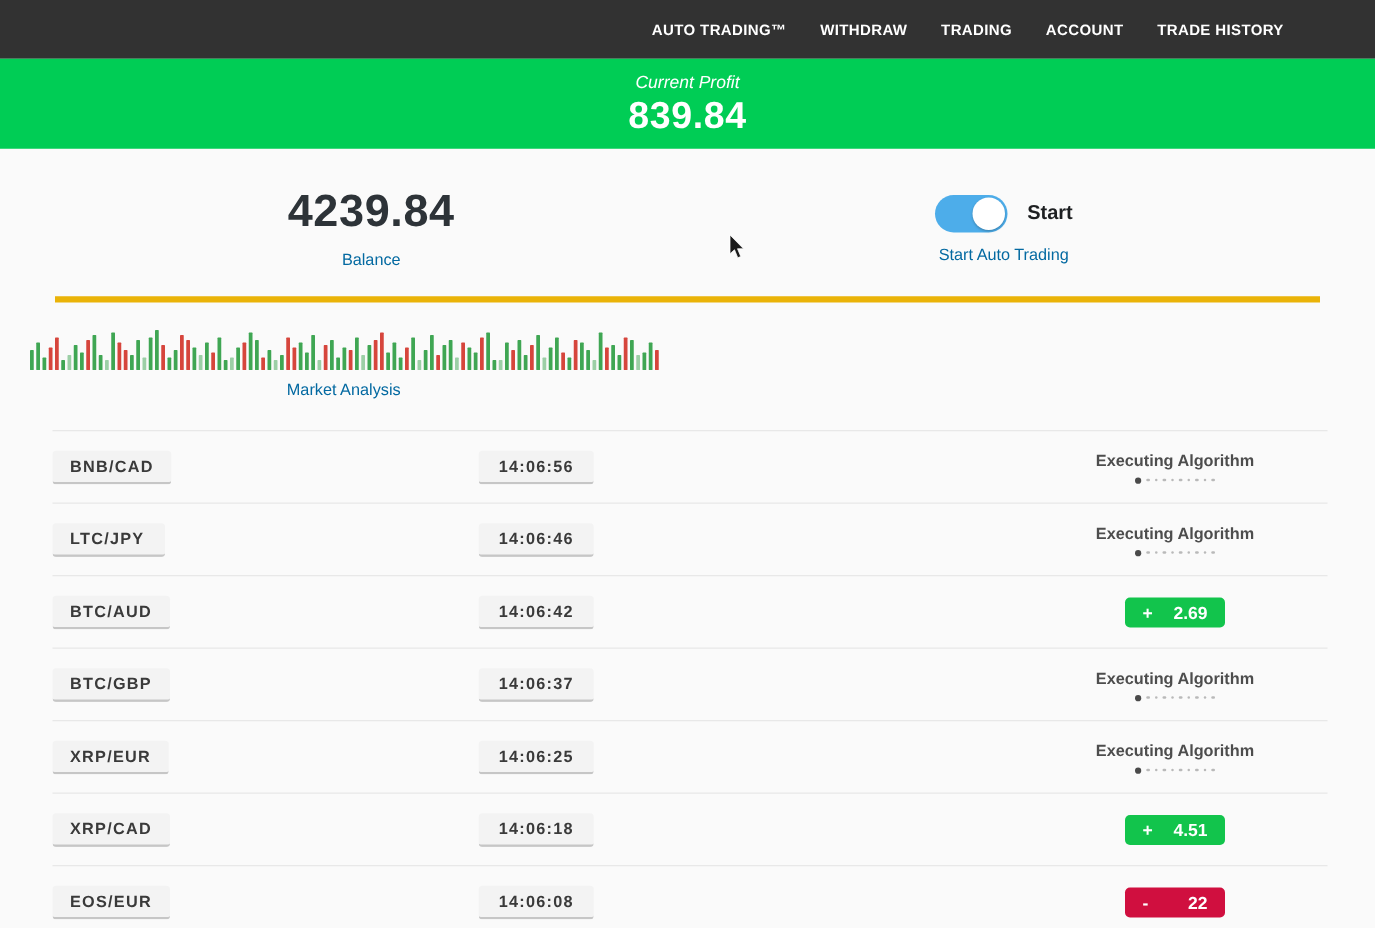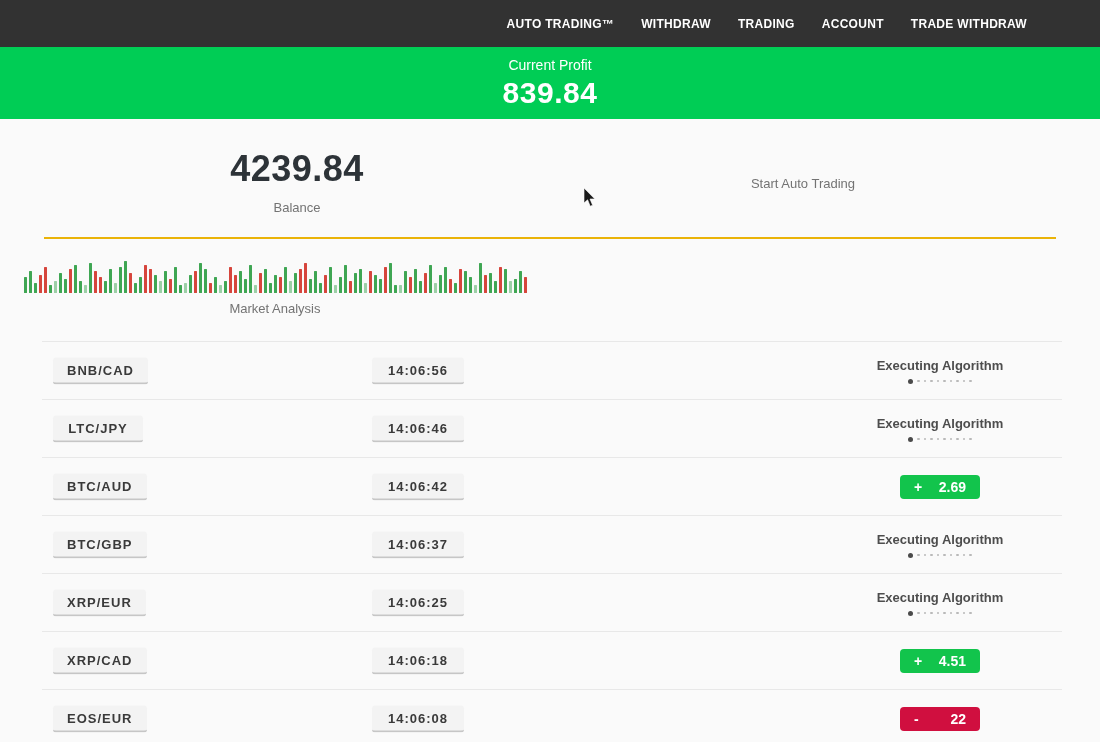--- a/index.html
+++ b/index.html
@@ -15,29 +15,29 @@
   }
   .nav-item{
     color:#fff;font-size:12px;font-weight:bold;letter-spacing:.3px;
     cursor:pointer;white-space:nowrap;
   }
   
   .profit-banner{
     height:72px;background:#00cd55;color:#fff;text-align:center;
     display:flex;flex-direction:column;justify-content:center;gap:3px;
   }
-  .profit-label{font-size:14px;}
+  .profit-label{font-size:14px;font-style:italic;}
   .profit-value{font-size:30px;font-weight:bold;letter-spacing:.5px;}
   
   .stats-row{display:flex;}
   .stats-col{width:50%;display:flex;flex-direction:column;align-items:center;}
-  .stats-top{height:118px;border-bottom:2px solid #eab308;margin:0 44px;width:auto;}
+  .stats-top{height:118px;border-bottom:5px solid #eab308;margin:0 44px;width:auto;}
   .stats-top .stats-col{justify-content:center;}
   .balance-value{font-size:36px;font-weight:bold;color:#2d3338;letter-spacing:.5px;margin-top:6px;}
-  .caption{font-size:13px;color:#737373;margin-top:10px;}
+  .caption{font-size:13px;color:#0369a1;margin-top:10px;}
   .toggle-wrap{display:flex;align-items:center;margin-top:10px;}
   .toggle{
     width:58px;height:30px;border-radius:15px;background:#4dadea;position:relative;cursor:pointer;
   }
   .knob{
     width:26px;height:26px;border-radius:50%;background:#fff;position:absolute;top:2px;right:2px;
     box-shadow:0 1px 2px rgba(0,0,0,.25);
   }
   .toggle-label{font-size:16px;font-weight:bold;color:#1d1f21;margin-left:16px;}
   .stats-mid{height:102px;}
@@ -53,22 +53,22 @@
   
   .trades{margin:0 38px 0 42px;}
   .row{height:57px;position:relative;border-top:1px solid #e8e8e8;}
   .row:last-child{border-bottom:1px solid #e8e8e8;}
   .chip{
     position:absolute;top:50%;transform:translateY(-50%);
     background:#f3f3f3;border-bottom:2px solid #c6c6c6;border-radius:3px;
     font-size:13px;font-weight:bold;color:#3a3a3a;letter-spacing:1px;
     padding:5px 14px;white-space:nowrap;
   }
-  .chip.pair{left:11px;min-width:62px;text-align:center;}
-  .chip.time{left:330px;min-width:64px;text-align:center;}
+  .chip.pair{left:0;min-width:62px;text-align:left;}
+  .chip.time{left:341px;min-width:64px;text-align:center;}
   .status{
     position:absolute;left:798px;width:200px;top:0;height:100%;
     display:flex;flex-direction:column;align-items:center;justify-content:center;
   }
   .exec-label{font-size:13px;font-weight:bold;color:#4d4d4d;}
   .dots{display:flex;align-items:center;gap:4px;margin-top:6px;}
   .dot{width:2.5px;height:2.5px;border-radius:50%;background:#b9b9b9;}
   .dot.big{width:5px;height:5px;background:#4a4a4a;}
   .badge{
     width:52px;padding:0 14px;height:24px;border-radius:4px;color:#fff;
@@ -80,34 +80,40 @@
   .cursor{position:absolute;left:583px;top:188px;pointer-events:none;}
 </style>
 </head>
 <body>
 
 <nav class="navbar" id="navbar">
     <span class="nav-item">AUTO TRADING™</span>
     <span class="nav-item">WITHDRAW</span>
     <span class="nav-item">TRADING</span>
     <span class="nav-item">ACCOUNT</span>
-    <span class="nav-item">TRADE WITHDRAW</span>
+    <span class="nav-item">TRADE HISTORY</span>
   </nav>
 
 <header class="profit-banner">
   <div class="profit-label">Current Profit</div>
   <div class="profit-value">839.84</div>
 </header>
 
 <section class="stats-row stats-top">
   <div class="stats-col">
     <div class="balance-value">4239.84</div>
     <div class="caption">Balance</div>
   </div>
   <div class="stats-col">
+    <div class="toggle-wrap">
+      <div class="toggle">
+        <div class="knob"></div>
+      </div>
+      <span class="toggle-label">Start</span>
+    </div>
     <div class="caption">Start Auto Trading</div>
   </div>
 </section>
 
 <section class="stats-row stats-mid">
   <div class="stats-col">
     <div class="bars" id="bars">
         <i class="bar g" style="height: 16px;"></i>
         <i class="bar g" style="height: 22px;"></i>
         <i class="bar g" style="height: 10px;"></i>

